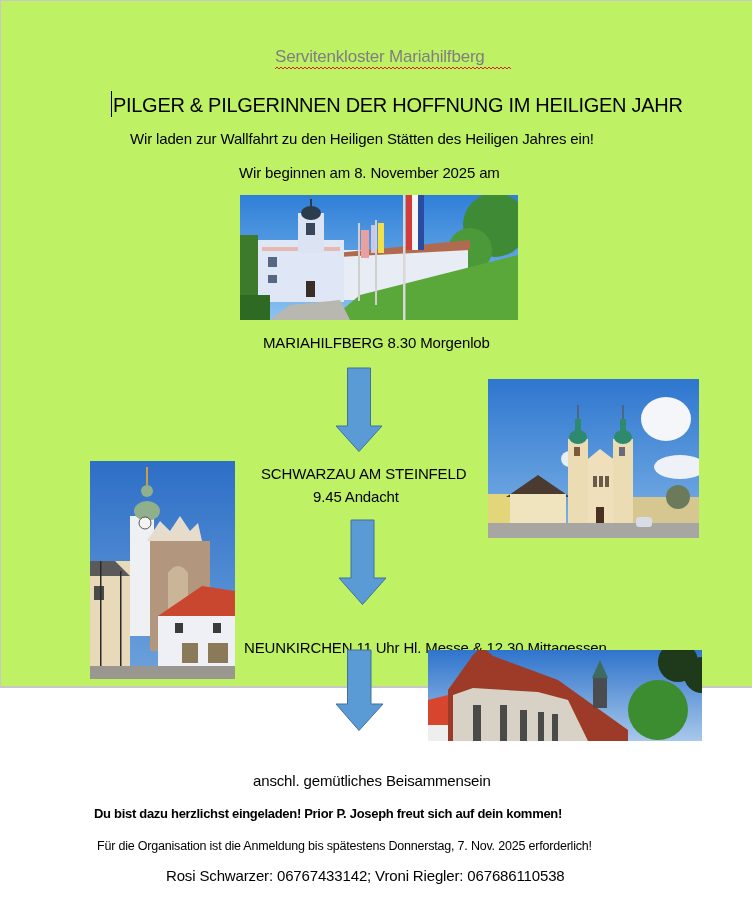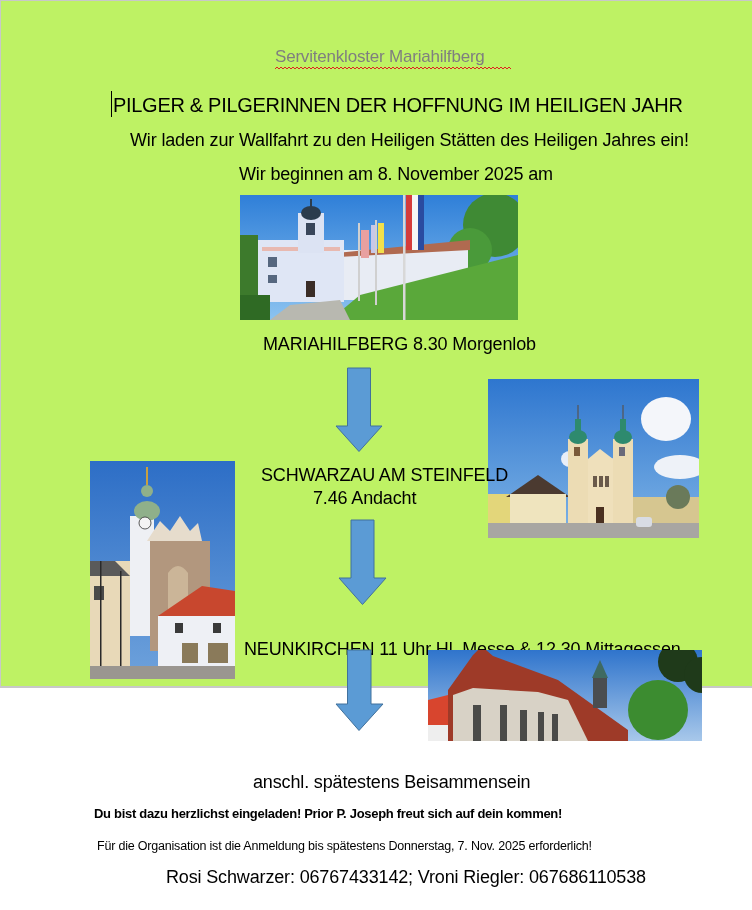--- a/index.html
+++ b/index.html
@@ -6,21 +6,21 @@
     body { width: 752px; height: 910px; position: relative; overflow: hidden;
            font-family: "Liberation Sans", "DejaVu Sans", sans-serif; color: #000; }
     .page { position: absolute; left: 0; top: 0; width: 752px; height: 688px;
             border-top: 1px solid #c8c8c8; border-left: 1px solid #c8c8c8;
             border-bottom: 2px solid #c8c8c8; box-sizing: border-box; background:#bef264; }
     .t { position: absolute; white-space: nowrap; line-height: 1; }
     .header-text { left: 274px; top: 47px; font-size: 17px; color: #7f7f7f; letter-spacing: -0.2px; }
     .squiggle { position: absolute; left: 274px; top: 65px; width: 236px; height: 4px; }
     .title { left: 112px; top: 94px; font-size: 20px; letter-spacing: -0.3px; }
     .cursor { position: absolute; left: 110px; top: 90px; width: 1px; height: 26px; background: #000; }
-    .sub { font-size: 18px; letter-spacing: -0.15px; }
+    .sub { font-size: 15px; letter-spacing: -0.15px; }
     .img { position: absolute; overflow: hidden; }
     .arrow { position: absolute; }
     .bold { font-weight: bold; }
     .small { font-size: 12.5px; letter-spacing: -0.2px; }
   </style>
 </head>
 <body>
 
 <div class="page">
 
@@ -111,21 +111,21 @@
       <rect x="117" y="97" width="4" height="11" fill="#6a5a4a"></rect>
       <rect x="108" y="128" width="8" height="18" fill="#4a3020"></rect>
       <rect x="145" y="118" width="66" height="28" fill="#d6c690"></rect>
       <circle cx="190" cy="118" r="12" fill="#6a7a5a"></circle>
       <rect x="0" y="144" width="211" height="15" fill="#a8a6a2"></rect>
       <rect x="148" y="138" width="16" height="10" rx="3" fill="#d8dce4"></rect>
     </svg>
   </div>
 
   <span class="t sub" style="left:260px; top:465px;">SCHWARZAU AM STEINFELD</span>
-  <span class="t sub" style="left:312px; top:488px;">7.46 Andacht</span>
+  <span class="t sub" style="left:312px; top:488px;">9.45 Andacht</span>
 
   <div class="img" style="left:89px; top:460px; width:145px; height:218px;" title="Pfarrkirche Neunkirchen mit Turm">
     <svg width="145" height="218" viewBox="0 0 145 218">
       <defs>
         <linearGradient id="sky3" x1="0" y1="0" x2="0" y2="1">
           <stop offset="0" stop-color="#2d6ec6"></stop>
             <stop offset="1" stop-color="#6ea2dc"></stop>
         </linearGradient>
       </defs>
       <rect width="145" height="218" fill="url(#sky3)"></rect>
@@ -181,19 +181,19 @@
       <rect x="110" y="62" width="6" height="29" fill="#4a4a48"></rect>
       <rect x="124" y="64" width="6" height="27" fill="#4a4a48"></rect>
       <polygon points="164,28 172,10 180,28" fill="#3f6a62"></polygon>
       <rect x="165" y="28" width="14" height="30" fill="#4a4d50"></rect>
       <circle cx="230" cy="60" r="30" fill="#3c8c30"></circle>
       <circle cx="250" cy="12" r="20" fill="#1f3a1a"></circle>
       <circle cx="274" cy="25" r="18" fill="#1f3a1a"></circle>
     </svg>
   </div>
 
-  <span class="t sub" style="left:252px; top:772px;">anschl. spätestens Beisammensein</span>
+  <span class="t sub" style="left:252px; top:772px;">anschl. gemütliches Beisammensein</span>
 
   <span class="t sub bold" style="left:93px; top:806px; font-size:13px; letter-spacing:-0.3px;">Du bist dazu herzlichst eingeladen! Prior P. Joseph freut sich auf dein kommen!</span>
   <span class="t small" style="left:96px; top:839px;">Für die Organisation ist die Anmeldung  bis spätestens Donnerstag, 7. Nov. 2025 erforderlich!</span>
   <span class="t sub" style="left:165px; top:867px;">Rosi Schwarzer: 06767433142;  Vroni Riegler: 067686110538</span>
 
 </div>
 
 </body></html>

